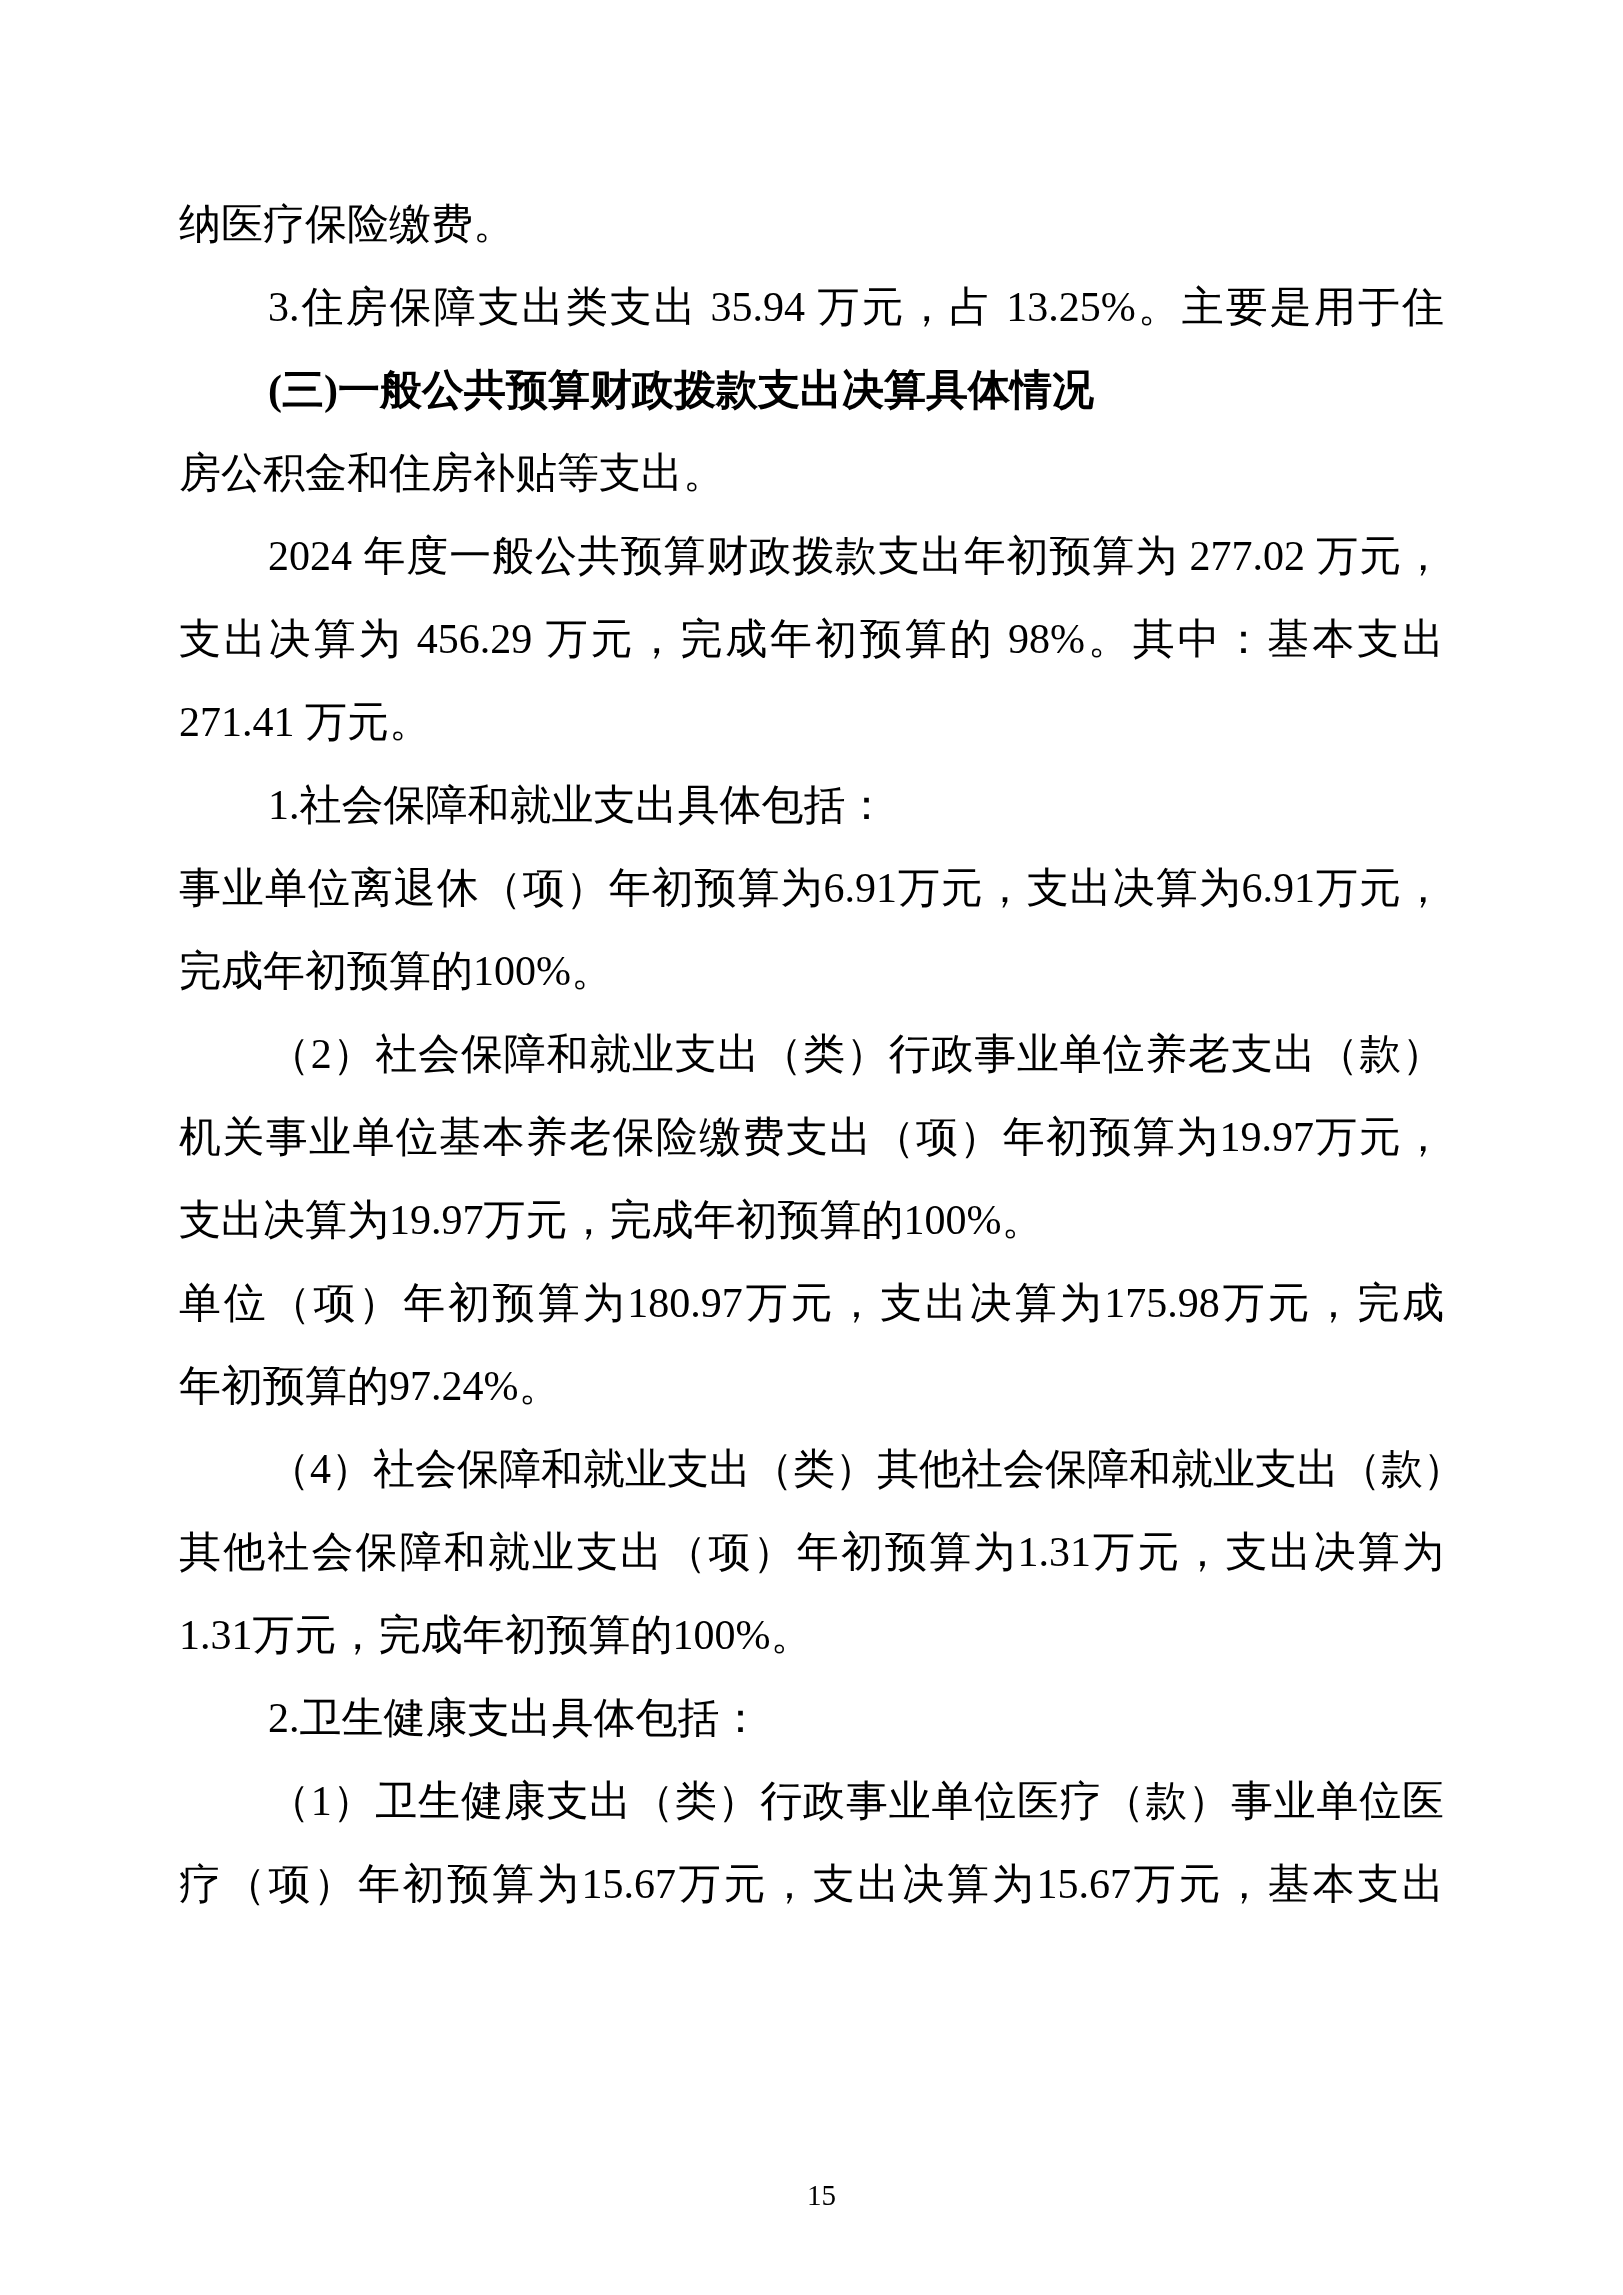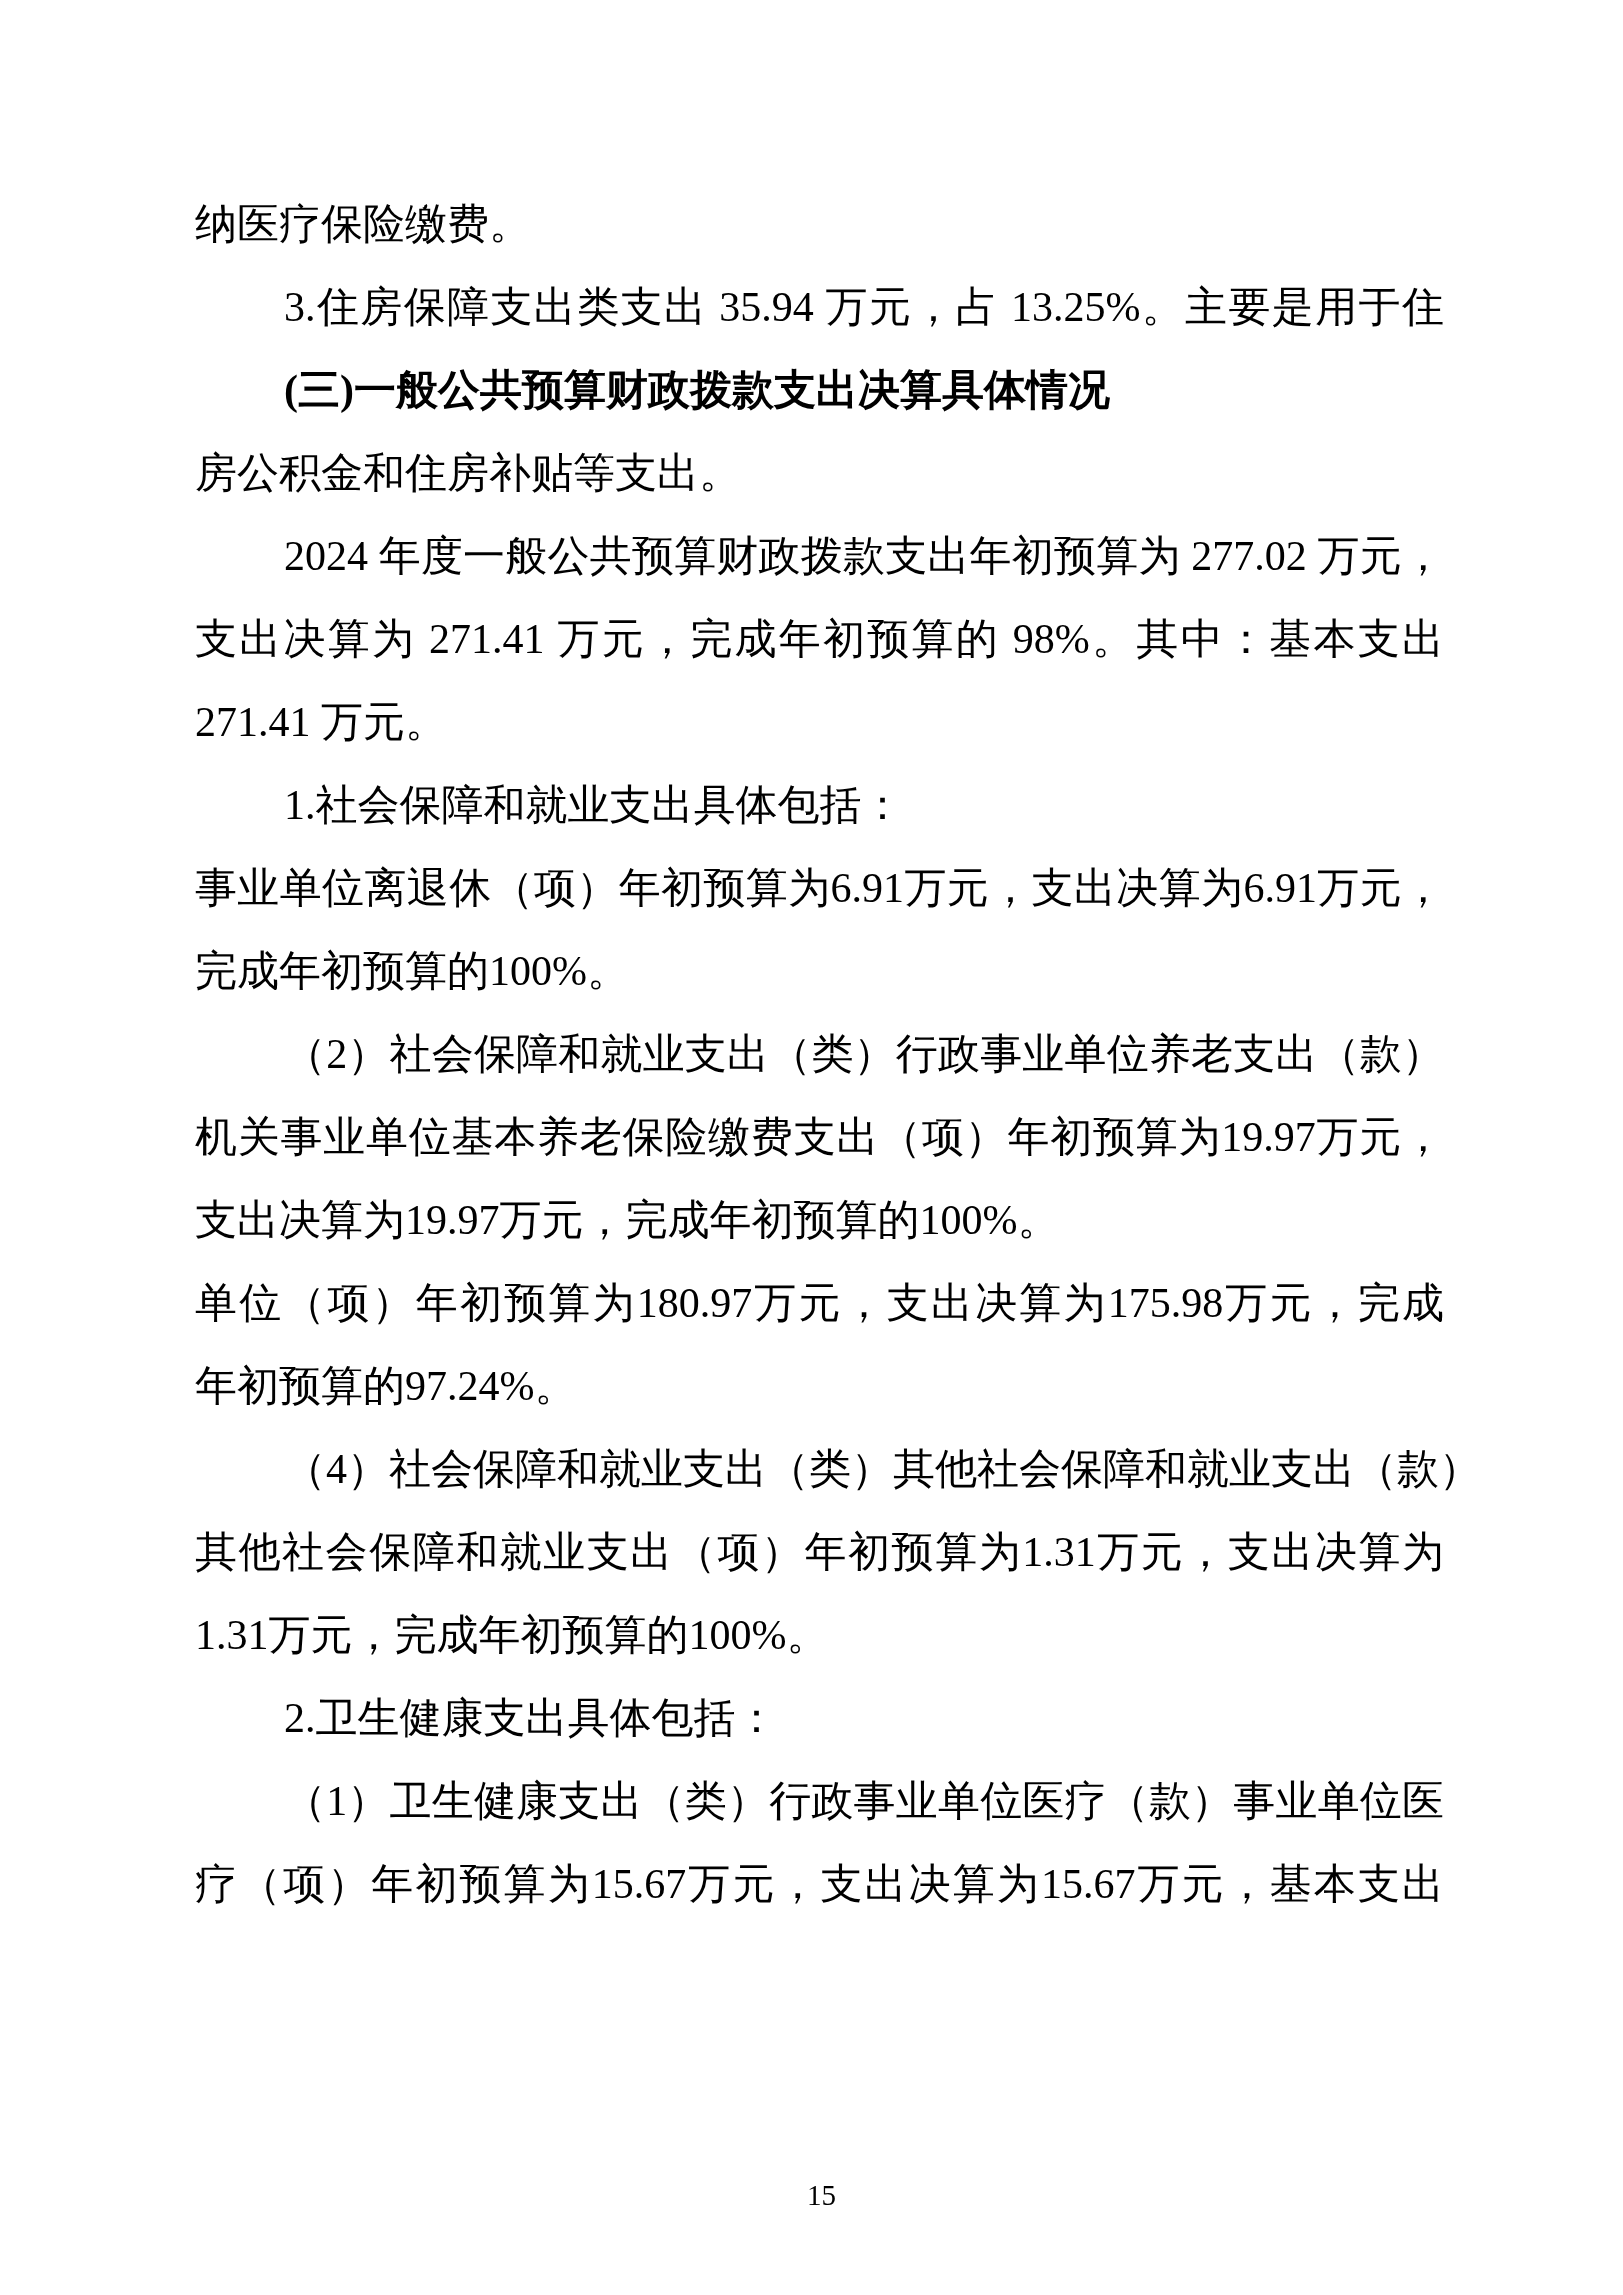--- a/index.html
+++ b/index.html
@@ -22,21 +22,20 @@
     top: 183px;
     width: 1265px;
   }
   .line {
     font-size: 42px;
     line-height: 83px;
     height: 83px;
     white-space: nowrap;
     text-align: left;
     overflow: visible;
-    margin-left: 16px;
   }
   .line.justify {
     text-align: justify;
     text-align-last: justify;
   }
   .line.indent {
     padding-left: 89px;
   }
   .line.bold {
     font-weight: bold;
@@ -55,21 +54,21 @@
 </head>
 <body>
 
 <div class="page">
   <div class="text-block">
       <div class="line">纳医疗保险缴费。</div>
       <div class="line indent justify">3.住房保障支出类支出 35.94 万元，占 13.25%。主要是用于住</div>
       <div class="line indent bold">(三)一般公共预算财政拨款支出决算具体情况</div>
       <div class="line">房公积金和住房补贴等支出。</div>
       <div class="line indent justify">2024 年度一般公共预算财政拨款支出年初预算为 277.02 万元，</div>
-      <div class="line justify">支出决算为 271.41 万元，完成年初预算的 98%。其中：基本支出</div>
+      <div class="line justify">支出决算为 456.29 万元，完成年初预算的 98%。其中：基本支出</div>
       <div class="line">271.41 万元。</div>
       <div class="line indent">1.社会保障和就业支出具体包括：</div>
       <div class="line justify">事业单位离退休（项）年初预算为6.91万元，支出决算为6.91万元，</div>
       <div class="line">完成年初预算的100%。</div>
       <div class="line indent justify">（2）社会保障和就业支出（类）行政事业单位养老支出（款）</div>
       <div class="line justify">机关事业单位基本养老保险缴费支出（项）年初预算为19.97万元，</div>
       <div class="line">支出决算为19.97万元，完成年初预算的100%。</div>
       <div class="line justify">单位（项）年初预算为180.97万元，支出决算为175.98万元，完成</div>
       <div class="line">年初预算的97.24%。</div>
       <div class="line indent justify">（4）社会保障和就业支出（类）其他社会保障和就业支出（款）</div>

